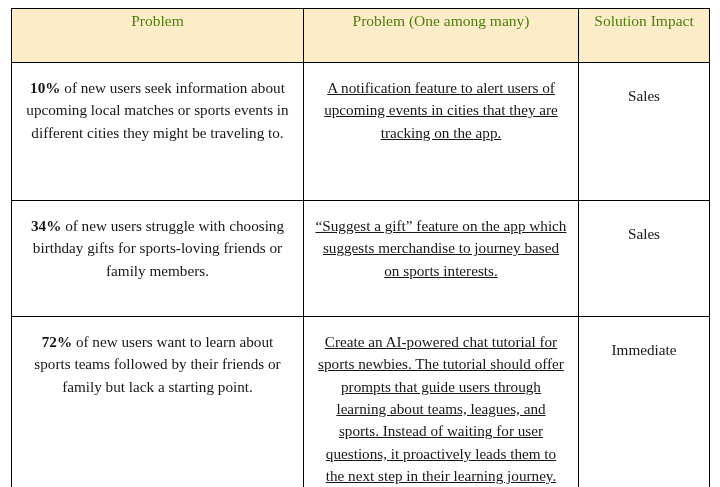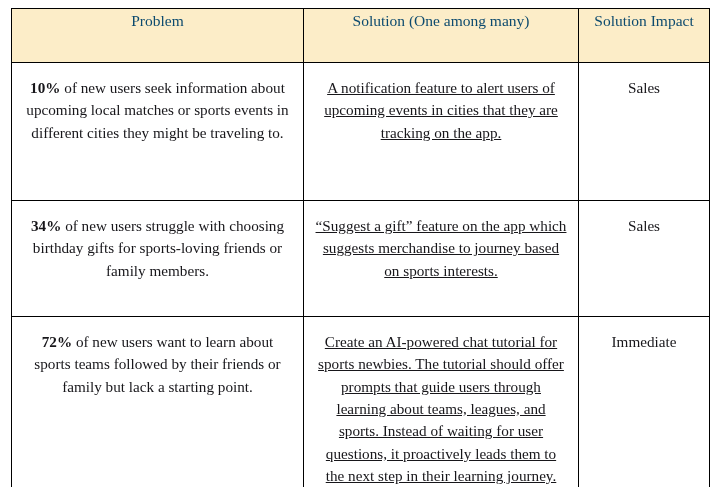--- a/index.html
+++ b/index.html
@@ -48,42 +48,42 @@
   thead th {
     background: #fcedc8;
     height: 53px;
     vertical-align: middle;
   }
   .head-text {
     display: block;
     font-size: 15.5px;
     line-height: 1.28;
     font-weight: normal;
-    color: #0c4a6e;
+    color: #4d7c0f;
     padding: 2px 8px;
   }
 
   
   tbody td {
     background: #ffffff;
   }
   .cell-text {
     display: block;
     font-size: 15.2px;
     line-height: 1.47;
     padding: 14px 13px 12px 13px;
     color: #17161a;
   }
   .cell-text.solution {
     padding-left: 11px;
     padding-right: 11px;
     text-decoration: underline;
   }
   .cell-text.impact {
-    padding-top: 14px;
+    padding-top: 22px;
     font-size: 15.2px;
   }
   .pct {
     font-weight: bold;
   }
 
   
   tr.row-1 td { height: 137px; margin-top: 34px; }
   tr.row-2 td { height: 115px; }
   tr.row-3 td { height: 162px; }
@@ -99,21 +99,21 @@
       <col class="c-solution">
       <col class="c-impact">
     </colgroup>
 
     <thead>
       <tr>
         <th>
           <span class="head-text">Problem</span>
         </th>
         <th>
-          <span class="head-text">Solution (One among many)</span>
+          <span class="head-text">Problem (One among many)</span>
         </th>
         <th>
           <span class="head-text">Solution Impact</span>
         </th>
       </tr>
     </thead>
 
     <tbody>
 
       <tr class="row-1">

